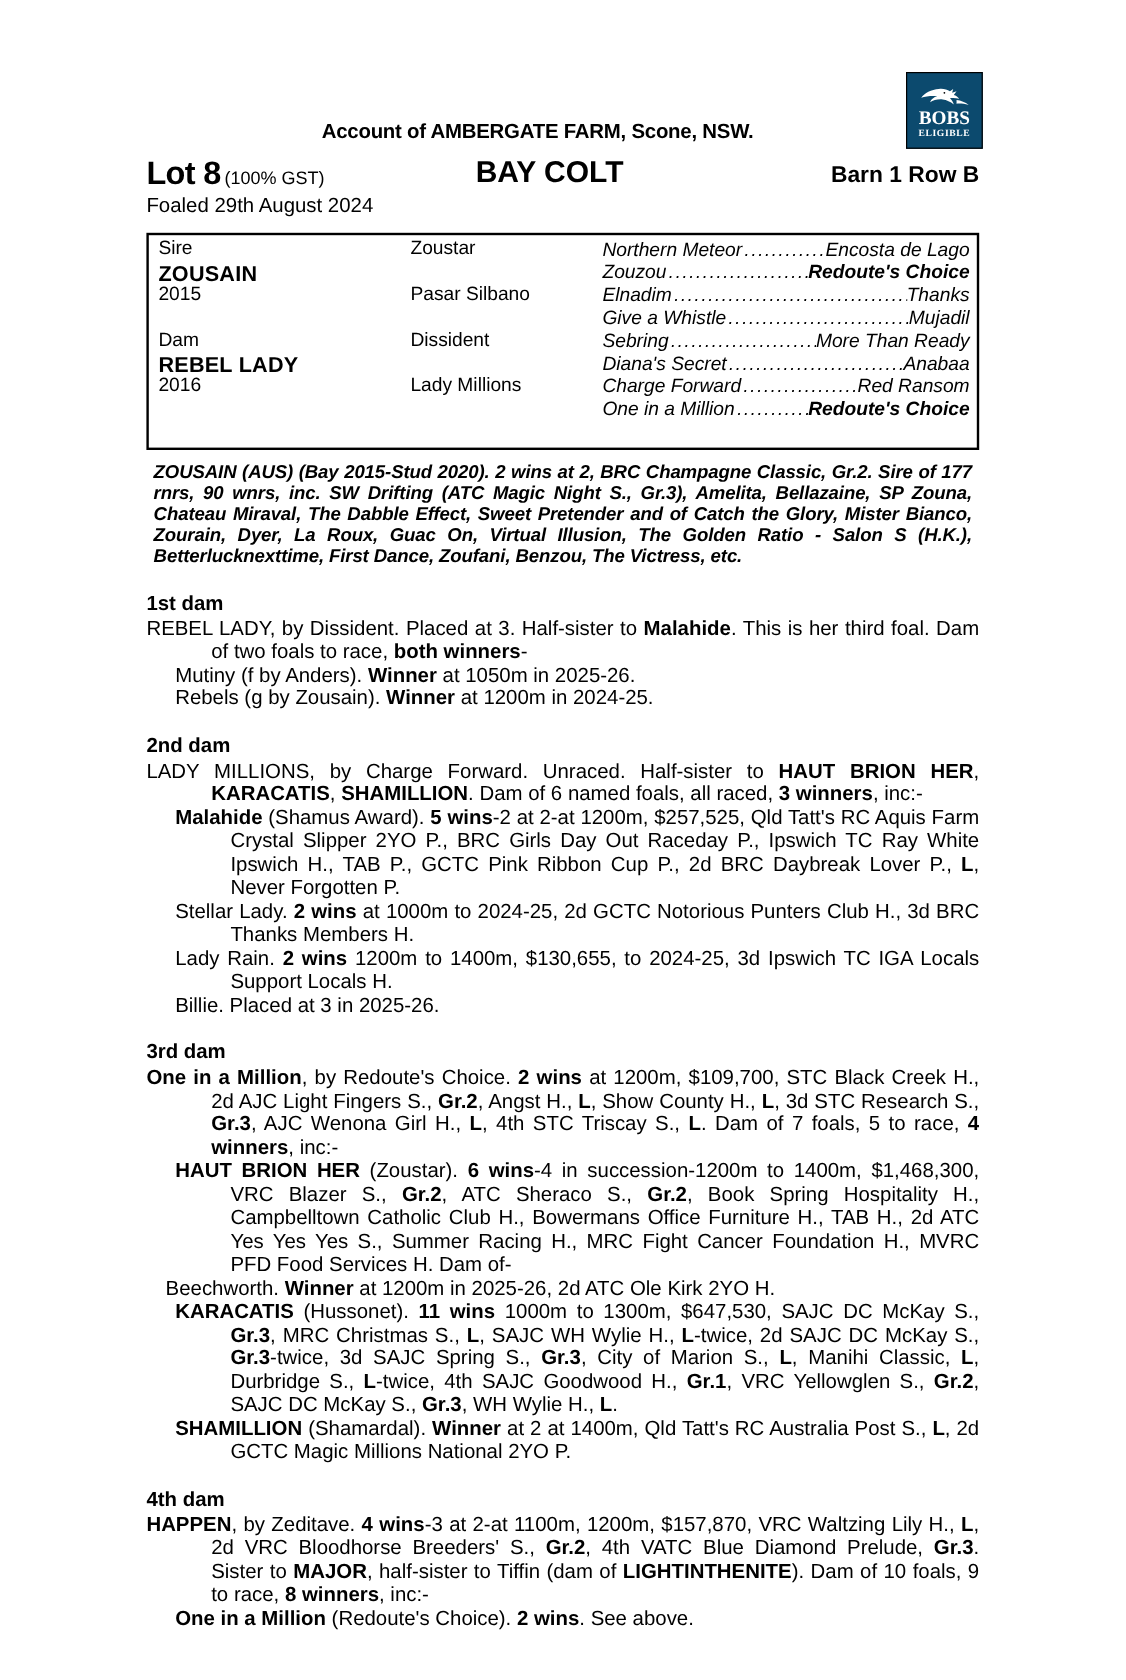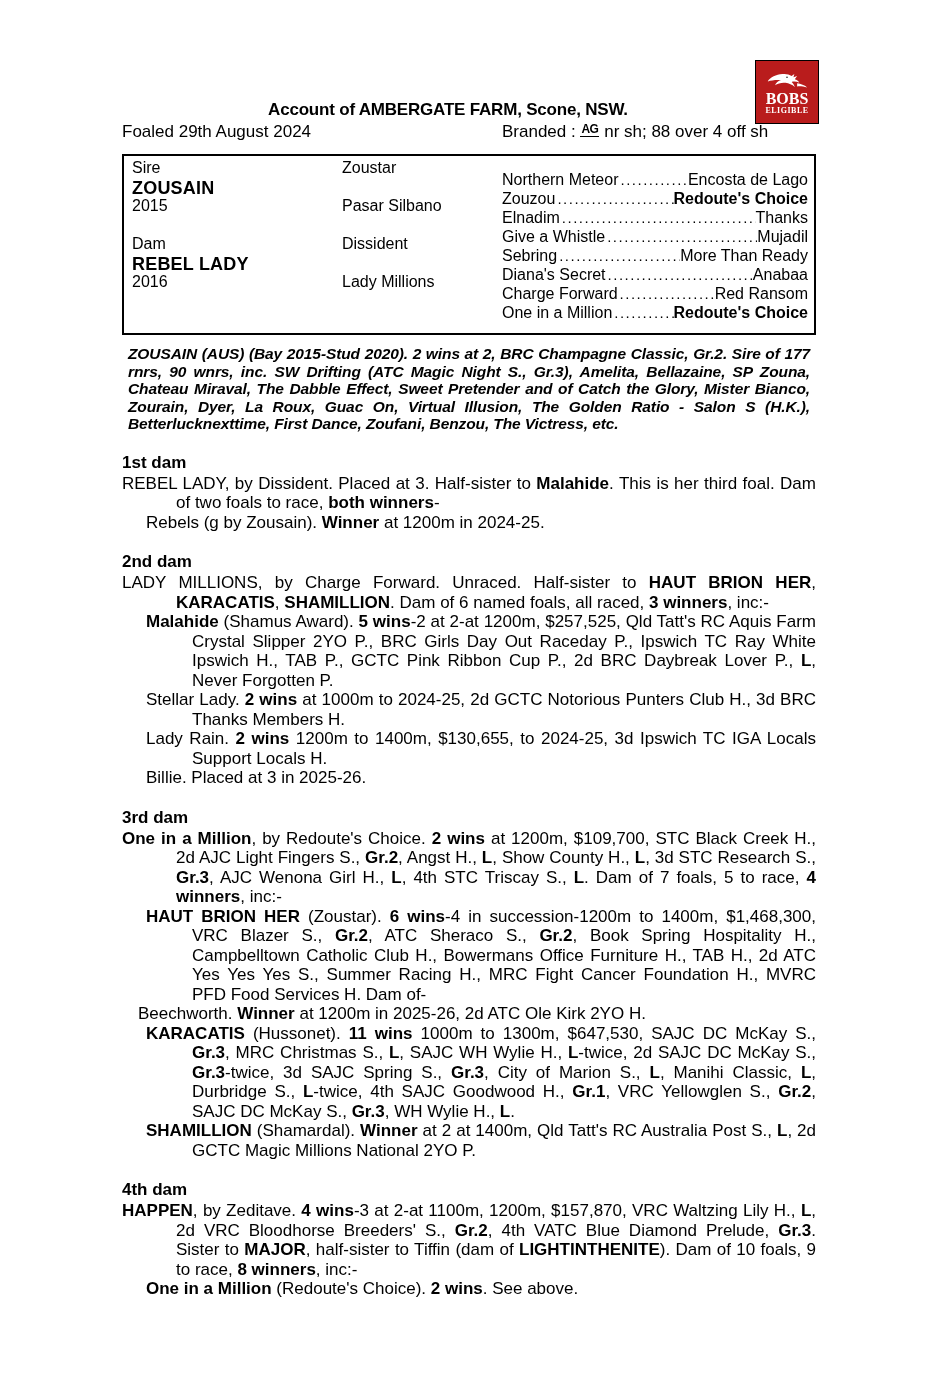--- a/index.html
+++ b/index.html
@@ -23,21 +23,21 @@
     width: 694px;
   }
 
   
   .bobs-logo {
     position: absolute;
     left: 755px;
     top: 60px;
     width: 62px;
     height: 62px;
-    background: #b91c1c;
+    background: #0c4a6e;
     border: 1px solid #000;
     display: flex;
     flex-direction: column;
     align-items: center;
     justify-content: center;
     overflow: hidden;
   }
   .bobs-horse {
     width: 46px;
     height: 20px;
@@ -157,24 +157,25 @@
   .ped-c2 {
     position: absolute;
     left: 218px;
     top: 0;
     width: 160px;
   }
   .ped-c3 {
     position: absolute;
     left: 378px;
     right: 6px;
-    top: 12px;
+    top: 1px;
     display: flex;
     align-items: baseline;
     white-space: nowrap;
+    font-style: italic;
   }
   .ped-name { flex: 0 0 auto; }
   .ped-dots {
     flex: 1 1 auto;
     overflow: hidden;
     white-space: nowrap;
     letter-spacing: 1.5px;
     font-size: 15px;
     padding: 0 2px;
     min-width: 6px;
@@ -231,26 +232,30 @@
     <circle cx="50" cy="13" r="1.6" fill="#000000"></circle>
   </svg>
   <div class="bobs-word">BOBS</div>
   <div class="bobs-sub">ELIGIBLE</div>
 </div>
 
 <div class="page">
 
   <div class="account-line">Account of AMBERGATE FARM, Scone, NSW.</div>
 
+  <div class="lot-row">
+    <div class="lot-left">
+      <span class="lot-num">Lot 8</span><span class="lot-gst">(100% GST)</span>
+    </div>
+    <div class="colt-type">BAY COLT</div>
+    <div class="barn">Barn 1 Row B</div>
+  </div>
 
   <div class="foal-row">
     <div class="foal-left">Foaled 29th August 2024</div>
-    <div class="brand-right">
-      <span>Branded : </span><span class="brand-mark">AG</span><span> nr sh; 88 over 4 off sh</span>
-    </div>
   </div>
 
   <div class="ped-table" id="ped-table">
       <div class="ped-row" style="top: 3px;">
         <div class="ped-c1">Sire</div>
         <div class="ped-c2">Zoustar</div>
         <div class="ped-c3">
           <span class="ped-name">Northern Meteor</span>
           <span class="ped-dots">............................................................</span>
           <span class="ped-gp">Encosta de Lago</span>
@@ -319,20 +324,21 @@
           <span class="ped-gp bold">Redoute's Choice</span>
         </div>
       </div>
     </div>
 
   <div class="sire-summary">ZOUSAIN (AUS) (Bay 2015-Stud 2020). 2 wins at 2, BRC Champagne Classic, Gr.2. Sire of 177 rnrs, 90 wnrs, inc. SW Drifting (ATC Magic Night S., Gr.3), Amelita, Bellazaine, SP Zouna, Chateau Miraval, The Dabble Effect, Sweet Pretender and of Catch the Glory, Mister Bianco, Zourain, Dyer, La Roux, Guac On, Virtual Illusion, The Golden Ratio - Salon S (H.K.), Betterlucknexttime, First Dance, Zoufani, Benzou, The Victress, etc.</div>
 
   <div id="dams">
       <div class="dam-head">1st dam</div>
       <div class="entry hang0"><span>REBEL LADY, by Dissident. Placed at 3. Half-sister to </span><span class="bold">Malahide</span><span>. This is her third foal. Dam of two foals to race, </span><span class="bold">both winners</span><span>-</span></div>
+      <div class="entry hang1"><span>Mutiny (f by Anders). </span><span class="bold">Winner</span><span> at 1050m in 2025-26.</span></div>
       <div class="entry hang1"><span>Rebels (g by Zousain). </span><span class="bold">Winner</span><span> at 1200m in 2024-25.</span></div>
       <div class="dam-head">2nd dam</div>
       <div class="entry hang0"><span>LADY MILLIONS, by Charge Forward. Unraced. Half-sister to </span><span class="bold">HAUT BRION HER</span><span>, </span><span class="bold">KARACATIS</span><span>, </span><span class="bold">SHAMILLION</span><span>. Dam of 6 named foals, all raced, </span><span class="bold">3 winners</span><span>, inc:-</span></div>
       <div class="entry hang2"><span class="bold">Malahide</span><span> (Shamus Award). </span><span class="bold">5 wins</span><span>-2 at 2-at 1200m, $257,525, Qld Tatt's RC Aquis Farm Crystal Slipper 2YO P., BRC Girls Day Out Raceday P., Ipswich TC Ray White Ipswich H., TAB P., GCTC Pink Ribbon Cup P., 2d BRC Daybreak Lover P., </span><span class="bold">L</span><span>, Never Forgotten P.</span></div>
       <div class="entry hang2"><span>Stellar Lady. </span><span class="bold">2 wins</span><span> at 1000m to 2024-25, 2d GCTC Notorious Punters Club H., 3d BRC Thanks Members H.</span></div>
       <div class="entry hang2"><span>Lady Rain. </span><span class="bold">2 wins</span><span> 1200m to 1400m, $130,655, to 2024-25, 3d Ipswich TC IGA Locals Support Locals H.</span></div>
       <div class="entry hang2"><span>Billie. Placed at 3 in 2025-26.</span></div>
       <div class="dam-head">3rd dam</div>
       <div class="entry hang0"><span class="bold">One in a Million</span><span>, by Redoute's Choice. </span><span class="bold">2 wins</span><span> at 1200m, $109,700, STC Black Creek H., 2d AJC Light Fingers S., </span><span class="bold">Gr.2</span><span>, Angst H., </span><span class="bold">L</span><span>, Show County H., </span><span class="bold">L</span><span>, 3d STC Research S., </span><span class="bold">Gr.3</span><span>, AJC Wenona Girl H., </span><span class="bold">L</span><span>, 4th STC Triscay S., </span><span class="bold">L</span><span>. Dam of 7 foals, 5 to race, </span><span class="bold">4 winners</span><span>, inc:-</span></div>
       <div class="entry hang2"><span class="bold">HAUT BRION HER</span><span> (Zoustar). </span><span class="bold">6 wins</span><span>-4 in succession-1200m to 1400m, $1,468,300, VRC Blazer S., </span><span class="bold">Gr.2</span><span>, ATC Sheraco S., </span><span class="bold">Gr.2</span><span>, Book Spring Hospitality H., Campbelltown Catholic Club H., Bowermans Office Furniture H., TAB H., 2d ATC Yes Yes Yes S., Summer Racing H., MRC Fight Cancer Foundation H., MVRC PFD Food Services H. Dam of-</span></div>

